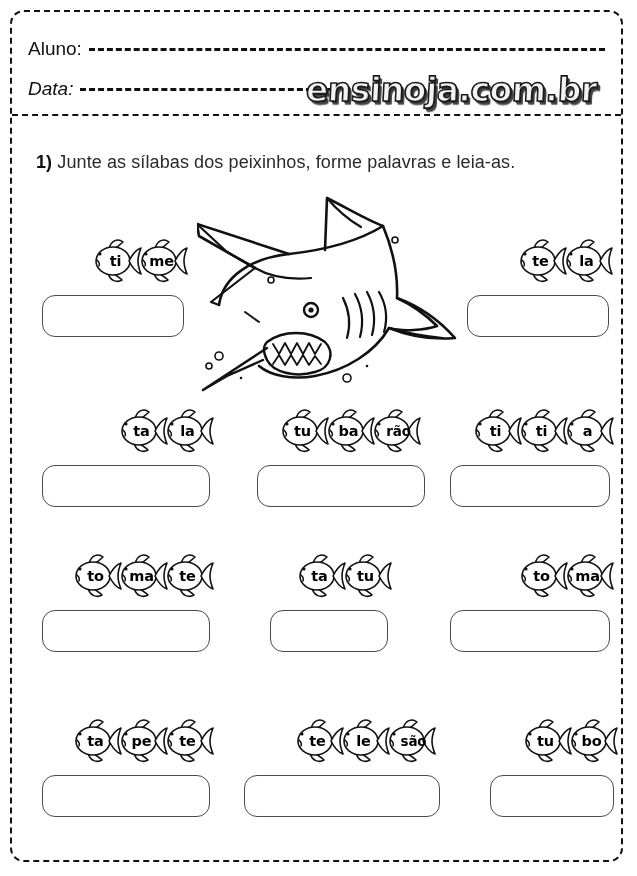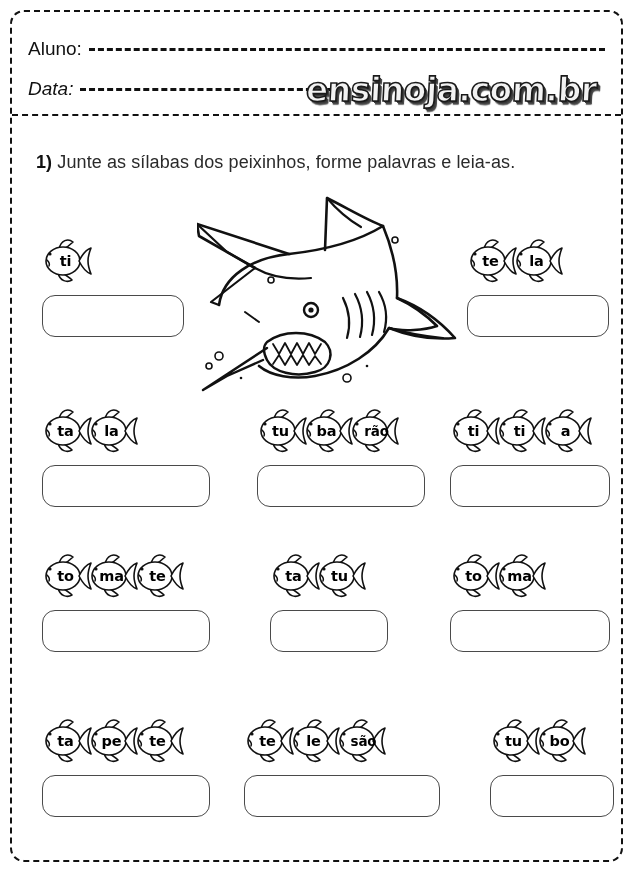--- a/index.html
+++ b/index.html
@@ -102,21 +102,21 @@
     left: 185px;
     top: 168px;
     width: 265px;
     height: 215px;
   }
 
   .group {
     position: absolute;
     display: flex;
     flex-direction: column;
-    align-items: flex-start;
+    align-items: flex-end;
   }
 
   .fish-strip {
     display: flex;
     align-items: center;
     height: 54px;
   }
   .fish {
     position: relative;
     width: 50px;
@@ -244,20 +244,38 @@
 
     <path d="M37 25 C41 17 46 13 49 12 C47 17 46 22 46 25 C46 28 47 33 49 38
              C46 37 41 33 37 25 Z"></path>
 
     <path d="M5 24 C7 26 8 28 7 30" fill="none" stroke-width="1.5"></path>
 
     <circle cx="8" cy="18" r="1.6" fill="#111" stroke="none"></circle>
   </svg>
 <span class="syl">ti</span>
           </div>
+          <div class="fish">
+  <svg viewBox="0 0 50 50" width="50" height="50" fill="#ffffff" stroke="#111" stroke-width="1.6" stroke-linejoin="round" stroke-linecap="round">
+
+    <path d="M17 13 C19 4 26 2 31 6 C28 9 24 12 20 14 Z"></path>
+
+    <path d="M16 37 C18 45 25 47 30 44 C27 41 22 38 19 36 Z"></path>
+
+    <ellipse cx="21" cy="25" rx="17" ry="14"></ellipse>
+
+    <path d="M37 25 C41 17 46 13 49 12 C47 17 46 22 46 25 C46 28 47 33 49 38
+             C46 37 41 33 37 25 Z"></path>
+
+    <path d="M5 24 C7 26 8 28 7 30" fill="none" stroke-width="1.5"></path>
+
+    <circle cx="8" cy="18" r="1.6" fill="#111" stroke="none"></circle>
+  </svg>
+<span class="syl">me</span>
+          </div>
         </div>
         <div class="answer-box" style="width: 142px;"></div>
       </div>
       <div class="group" style="top: 222px; left: 455px;">
         <div class="fish-strip">
           <div class="fish">
   <svg viewBox="0 0 50 50" width="50" height="50" fill="#ffffff" stroke="#111" stroke-width="1.6" stroke-linejoin="round" stroke-linecap="round">
 
     <path d="M17 13 C19 4 26 2 31 6 C28 9 24 12 20 14 Z"></path>
 

